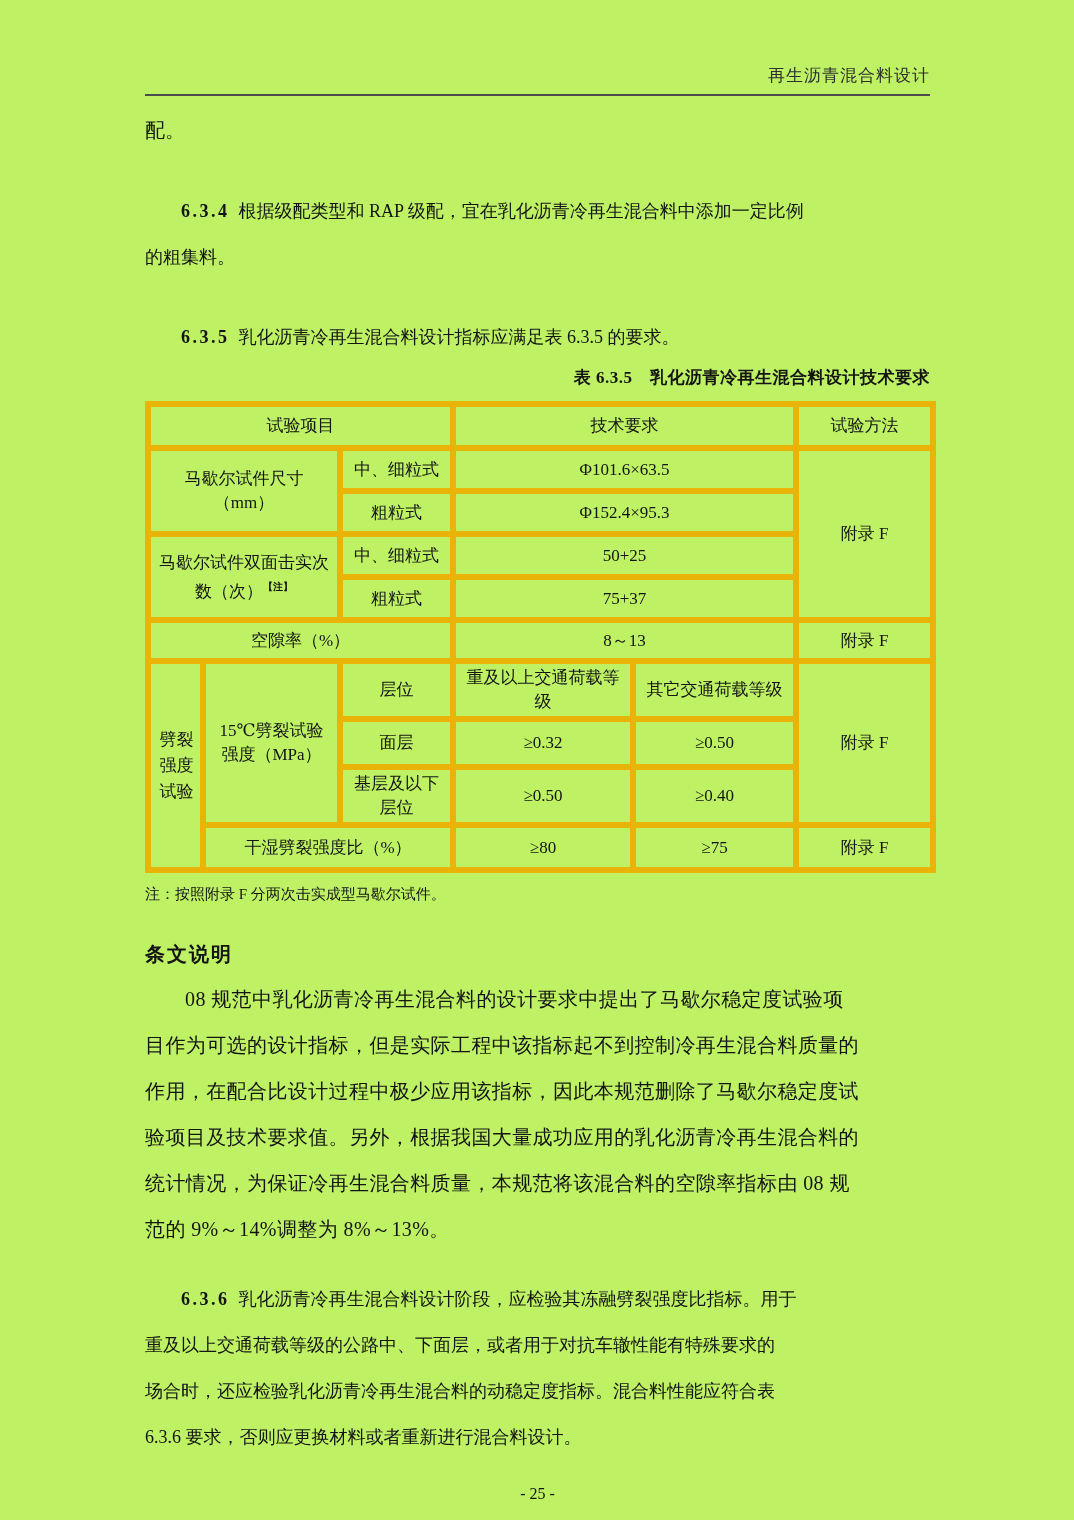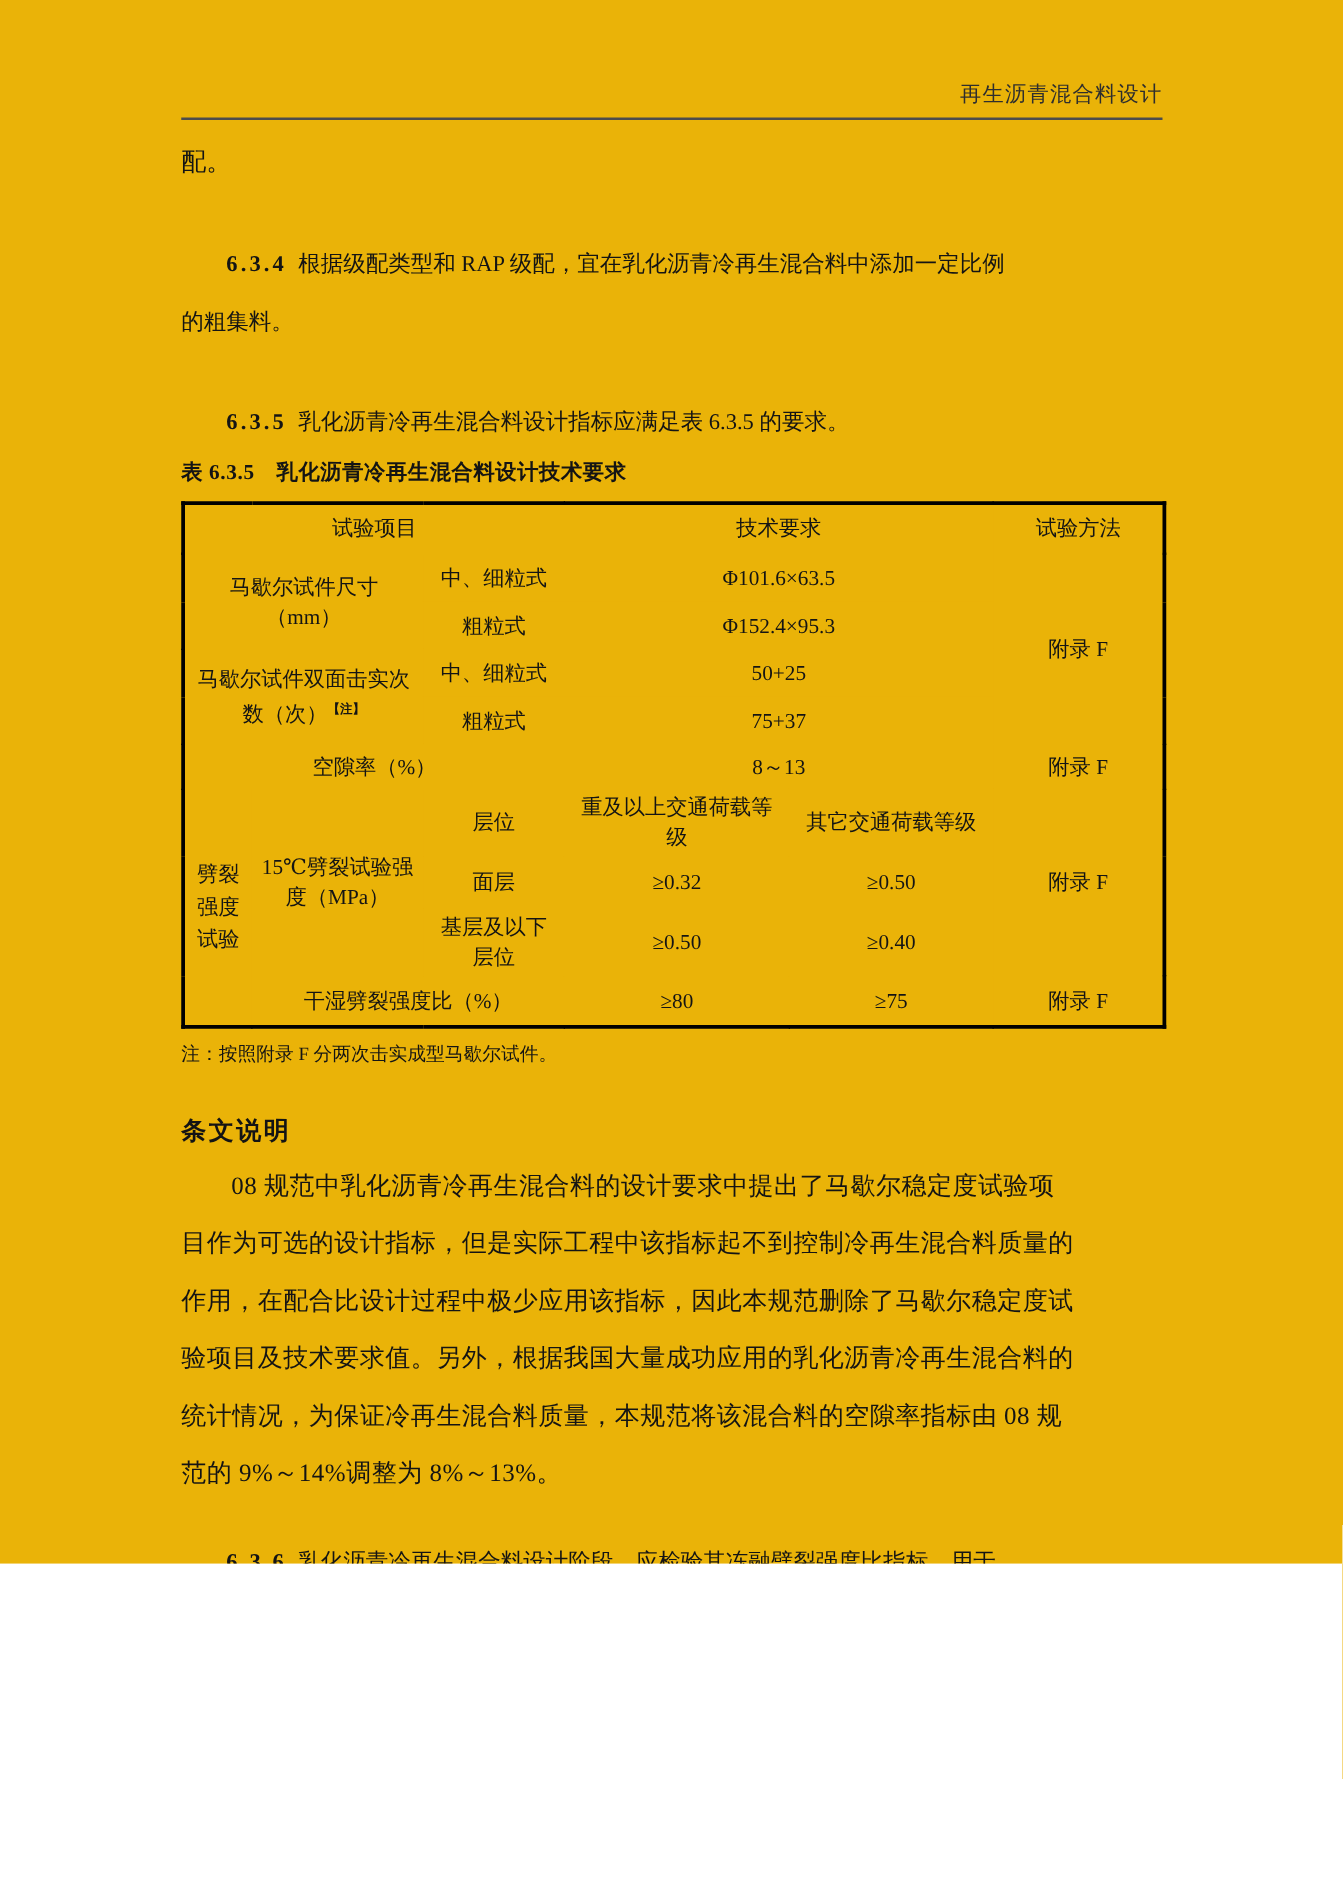--- a/index.html
+++ b/index.html
@@ -1,20 +1,20 @@
 <!DOCTYPE html>
 <html><head>
 <meta charset="utf-8">
 <style>
   html,body{margin:0;padding:0;background:#ffffff;}
   .page{
     position:relative;
-    width:1074px;height:1251px;
+    width:1074px;height:1520px;
     box-sizing:border-box;
-    background:#eab308;
+    background:#bef264;
     padding:64px 144px 0 145px;
     font-family:"Liberation Serif","DejaVu Serif",serif;
     color:#141414;
     overflow:hidden;
   }
   .page-header{
     text-align:right;
     font-size:17px;
     letter-spacing:1px;
     color:#2e2e2e;
@@ -36,37 +36,37 @@
   }
   .clause .num{
     font-weight:bold;
     letter-spacing:2.5px;
     margin-right:9px;
   }
   .clause.c635{margin-top:34px;}
   .clause.c636{margin-top:24px;}
   .caption{
     margin:6px 0 0 0;
-    text-align:left;
+    text-align:right;
     font-size:17px;
     font-weight:bold;
     letter-spacing:0.5px;
     font-family:Liberation Serif, serif;
   }
   .caption.c636{margin-top:10px;}
   table.spec{
     width:785px;
     margin-top:12px;
     border-collapse:collapse;
     table-layout:fixed;
     font-size:17px;
     border:3px solid #000;
   }
   table.spec td{
-    border:1px solid #eab308;
+    border:6px solid #eab308;
     text-align:center;
     vertical-align:middle;
     padding:2px 6px;
     line-height:24px;
     overflow:hidden;
   }
   tr.rhead td{border-bottom-width:2px;height:34px;}
   tr.r1 td,tr.r2 td,tr.r3 td,tr.r4 td{height:33px;}
   tr.r5 td{height:31px;}
   tr.r6 td{height:46px;}

